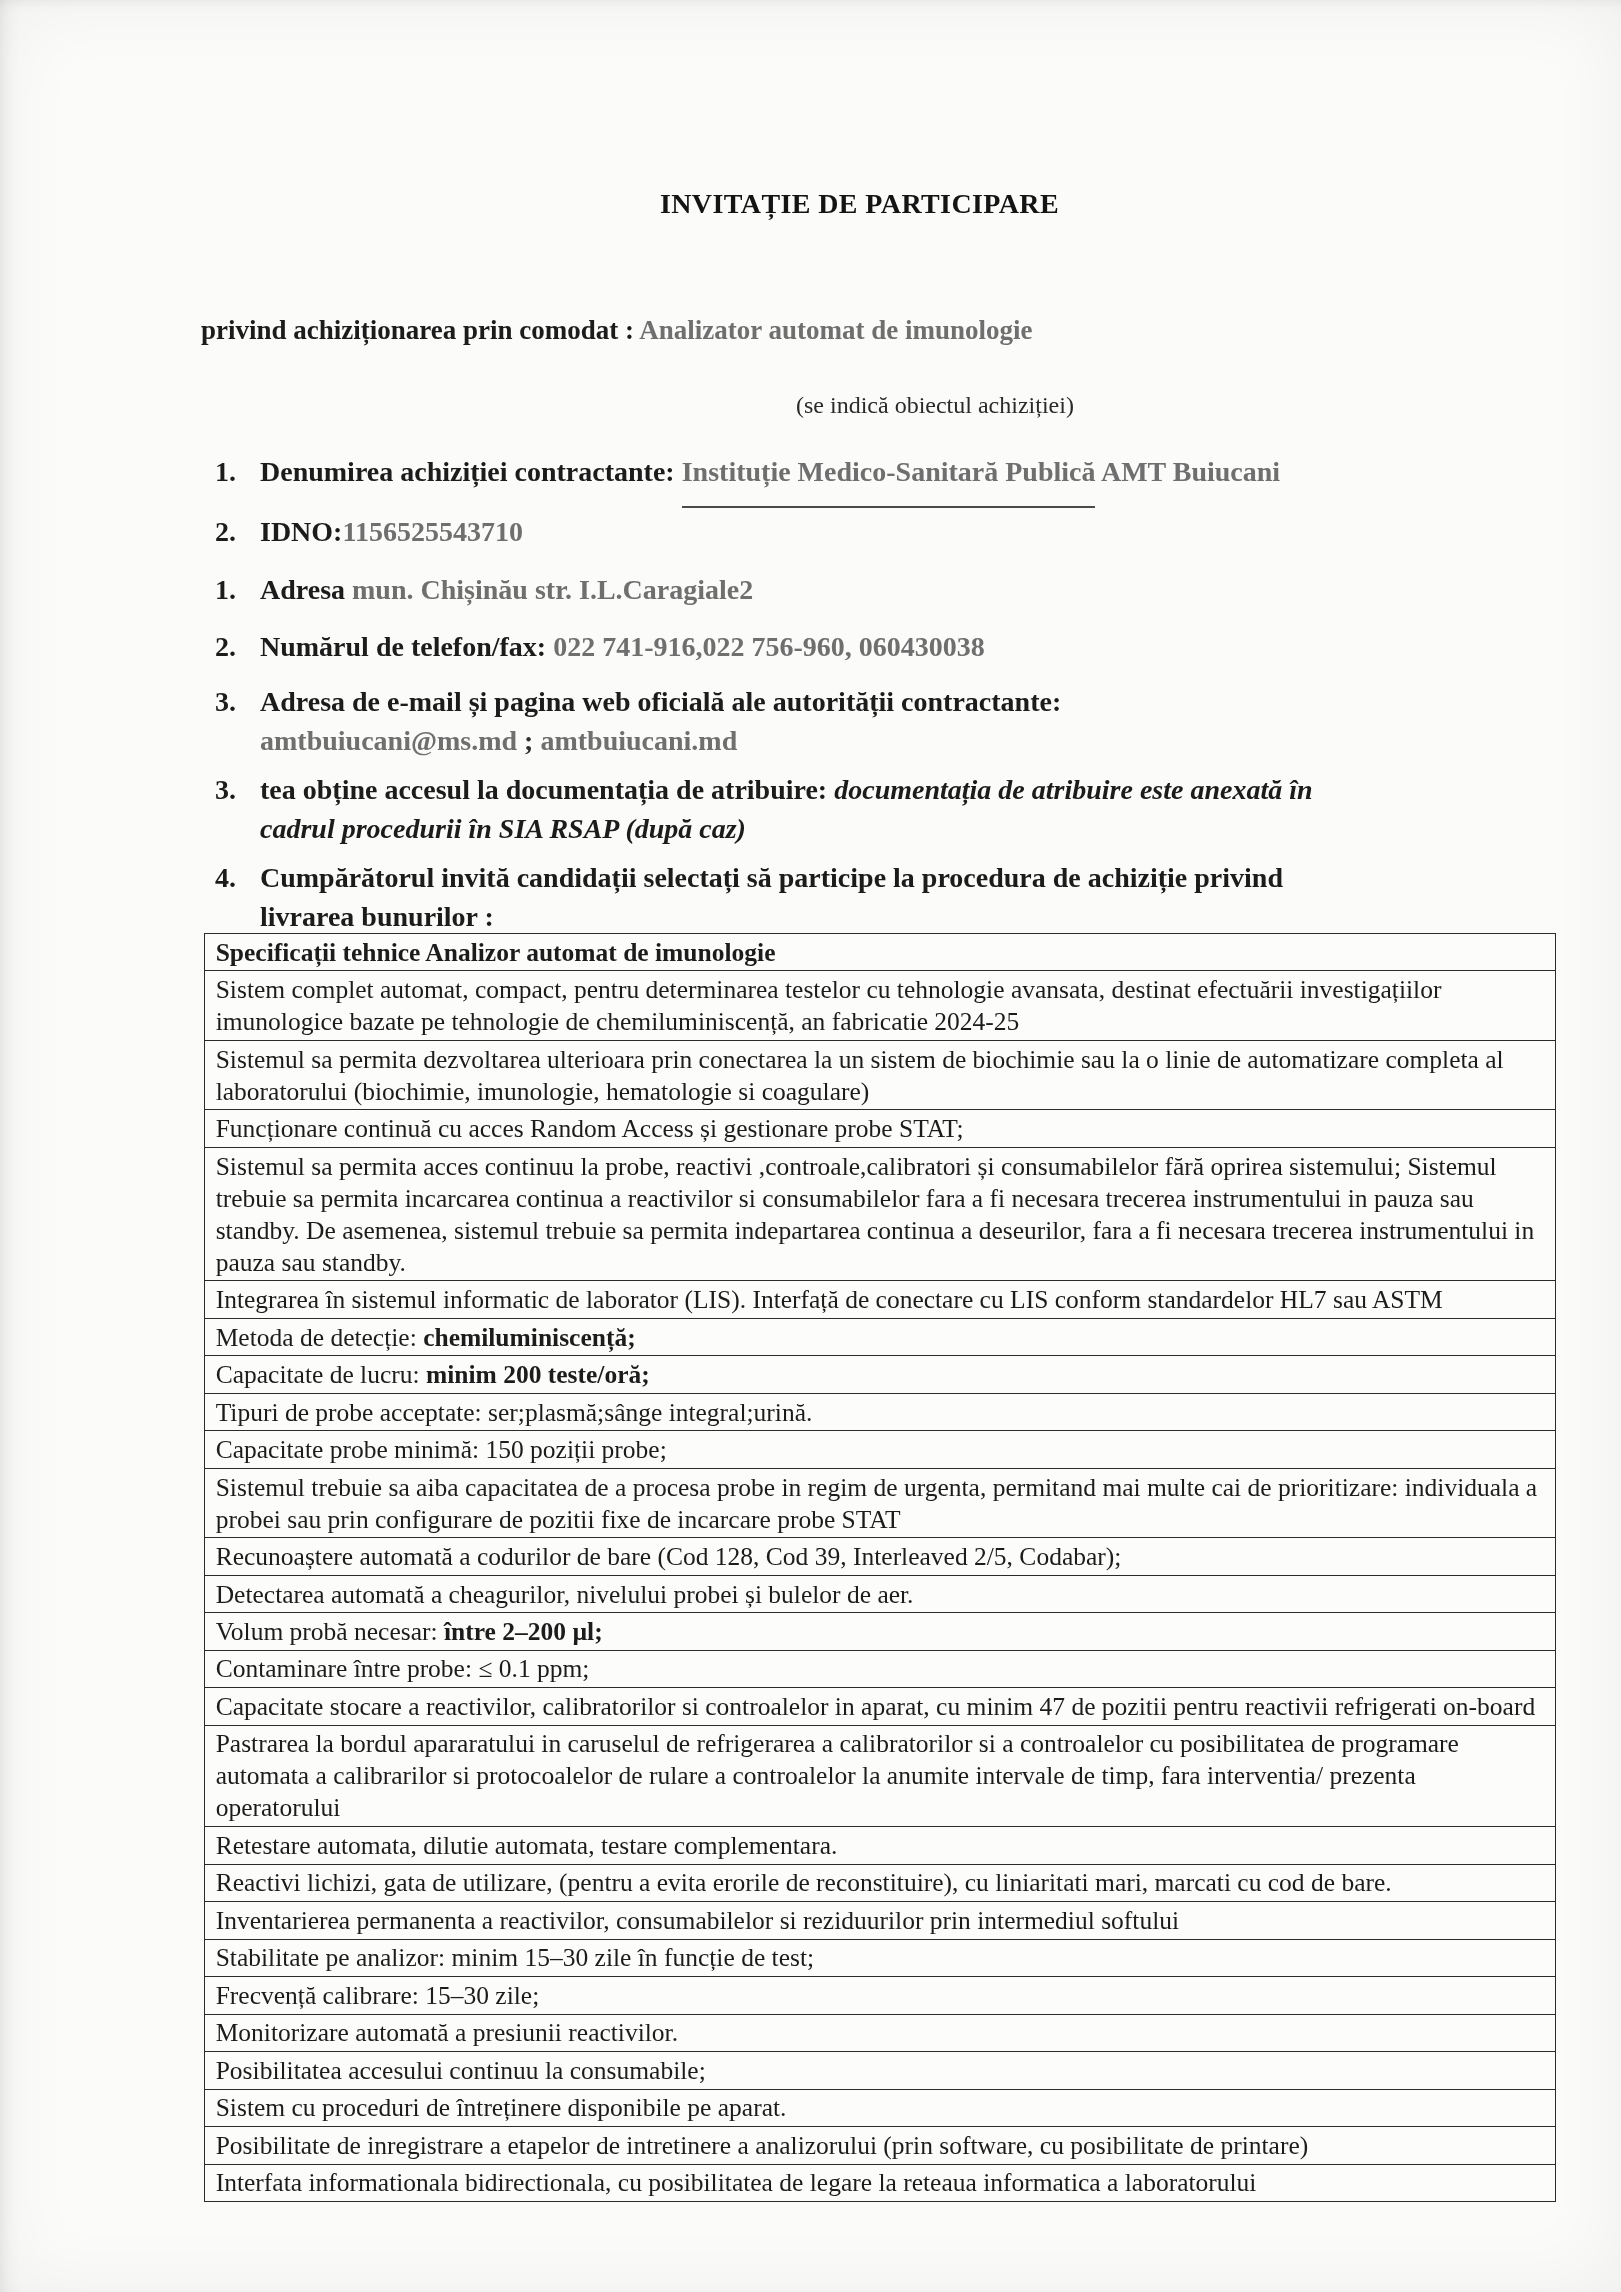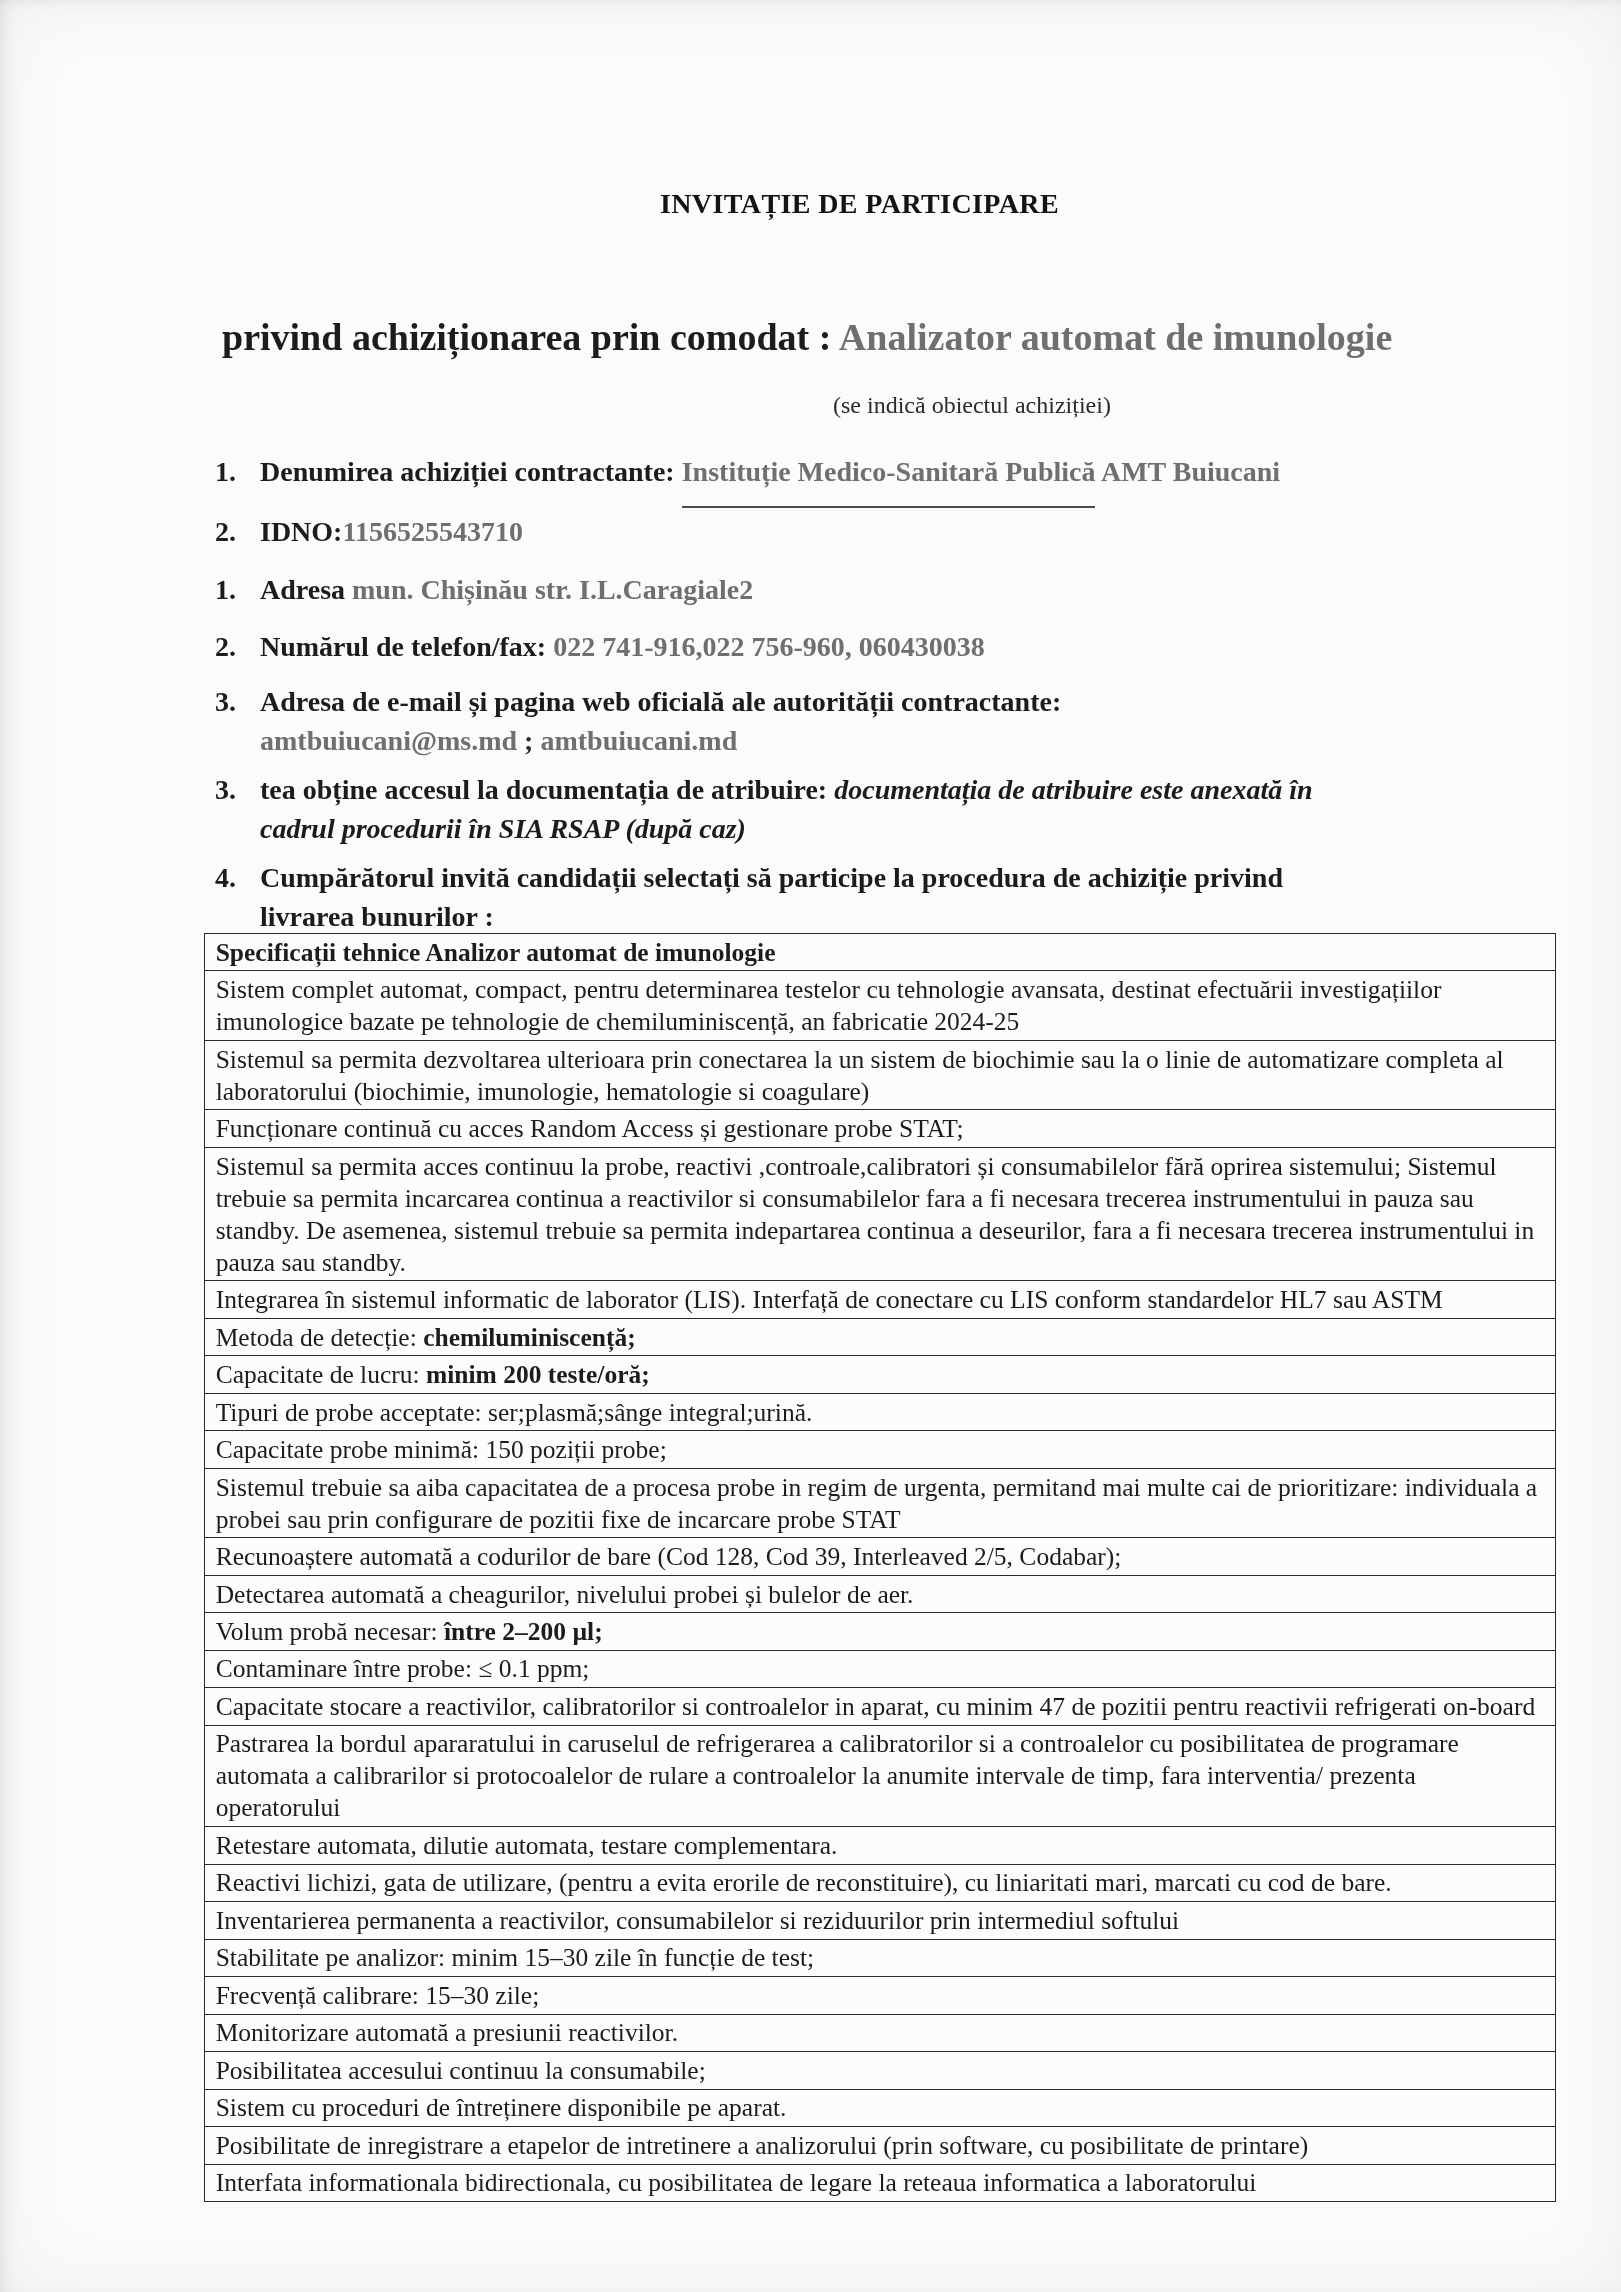--- a/index.html
+++ b/index.html
@@ -11,26 +11,26 @@
     color:#1c1c1c;
     overflow:hidden;
     box-shadow:inset 0 0 81px rgba(0,0,0,.05), inset 12.5px 0 23px -16px rgba(0,0,0,.14), inset 0 9px 18px -12.5px rgba(0,0,0,.10);
   }
   .doc-title{
     position:absolute;left:143px;top:188px;width:1433px;
     text-align:center;font-size:28px;font-weight:bold;letter-spacing:0.4px;
     margin:0;color:#141414;
   }
   .subject-line{
-    position:absolute;left:222px;top:315px;width:1343px;
-    font-size:38px;font-weight:bold;white-space:nowrap;
+    position:absolute;left:201px;top:315px;width:1343px;
+    font-size:27px;font-weight:bold;white-space:nowrap;
   }
   .subject-value{color:#6f6f6f;font-weight:bold;}
   .subject-note{
-    position:absolute;left:833px;top:392px;width:555px;
+    position:absolute;left:796px;top:392px;width:555px;
     font-size:24px;color:#2a2a2a;
   }
   .item{
     position:absolute;left:215px;width:1343px;
     padding-left:45px;font-size:28px;font-weight:bold;line-height:39px;
   }
   .item .num{position:absolute;left:0;top:0;font-weight:bold;}
   .val{color:#6f6f6f;font-weight:bold;}
   .val.u{border-bottom:2.7px solid #4a4a4a;padding-bottom:19px;}
   .sep{color:#2f2f2f;font-weight:bold;}

